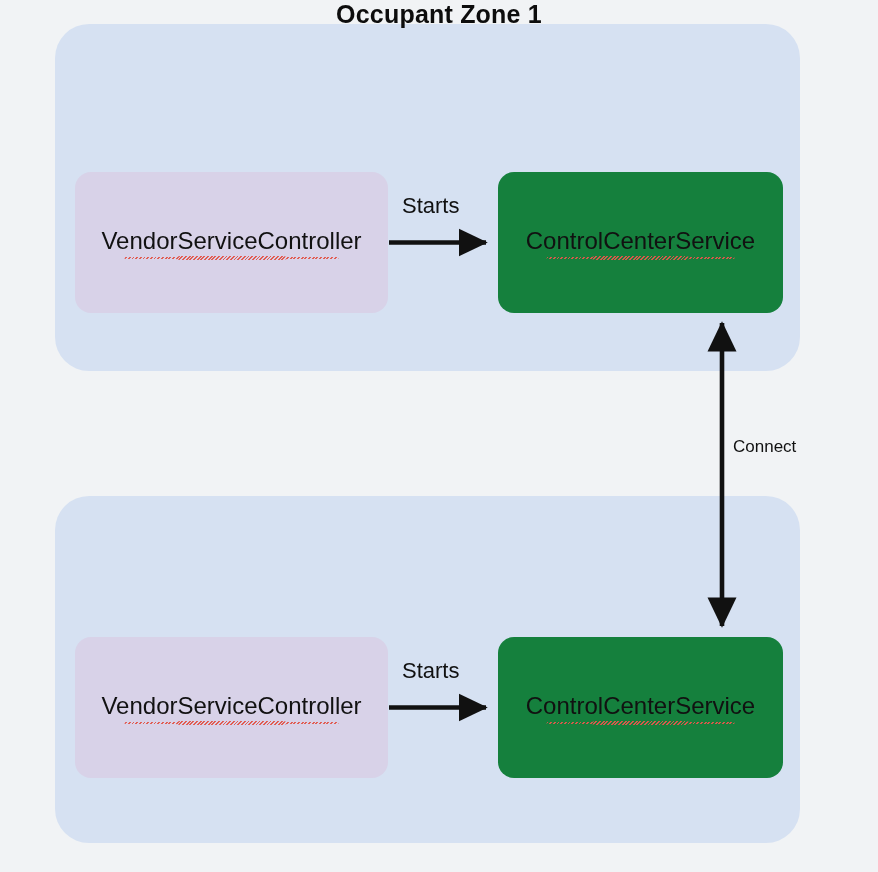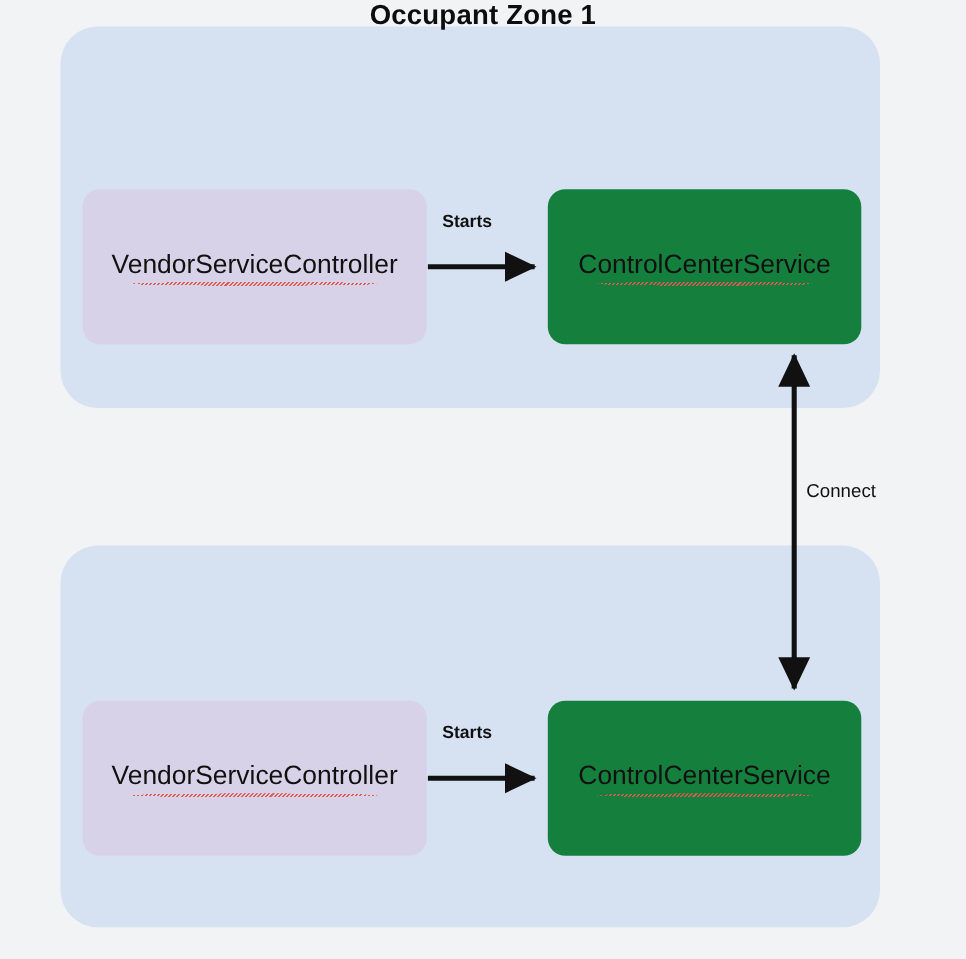--- a/index.html
+++ b/index.html
@@ -90,22 +90,22 @@
   }
 
   #node-vendor-1  { left: 75px;  top: 172px; width: 313px; height: 141px; }
   #node-control-1 { left: 498px; top: 172px; width: 285px; height: 141px; }
   #node-vendor-2  { left: 75px;  top: 637px; width: 313px; height: 141px; }
   #node-control-2 { left: 498px; top: 637px; width: 285px; height: 141px; }
 
   
   .edge-label {
     position: absolute;
-    font-size: 16px;
-    font-weight: bold;
+    font-size: 22px;
+    font-weight: normal;
     color: #111111;
     white-space: nowrap;
   }
   #label-starts-1  { left: 402px; top: 193px; }
   #label-starts-2  { left: 402px; top: 658px; }
 
   .edge-label.plain {
     font-weight: normal;
     font-size: 17px;
   }

